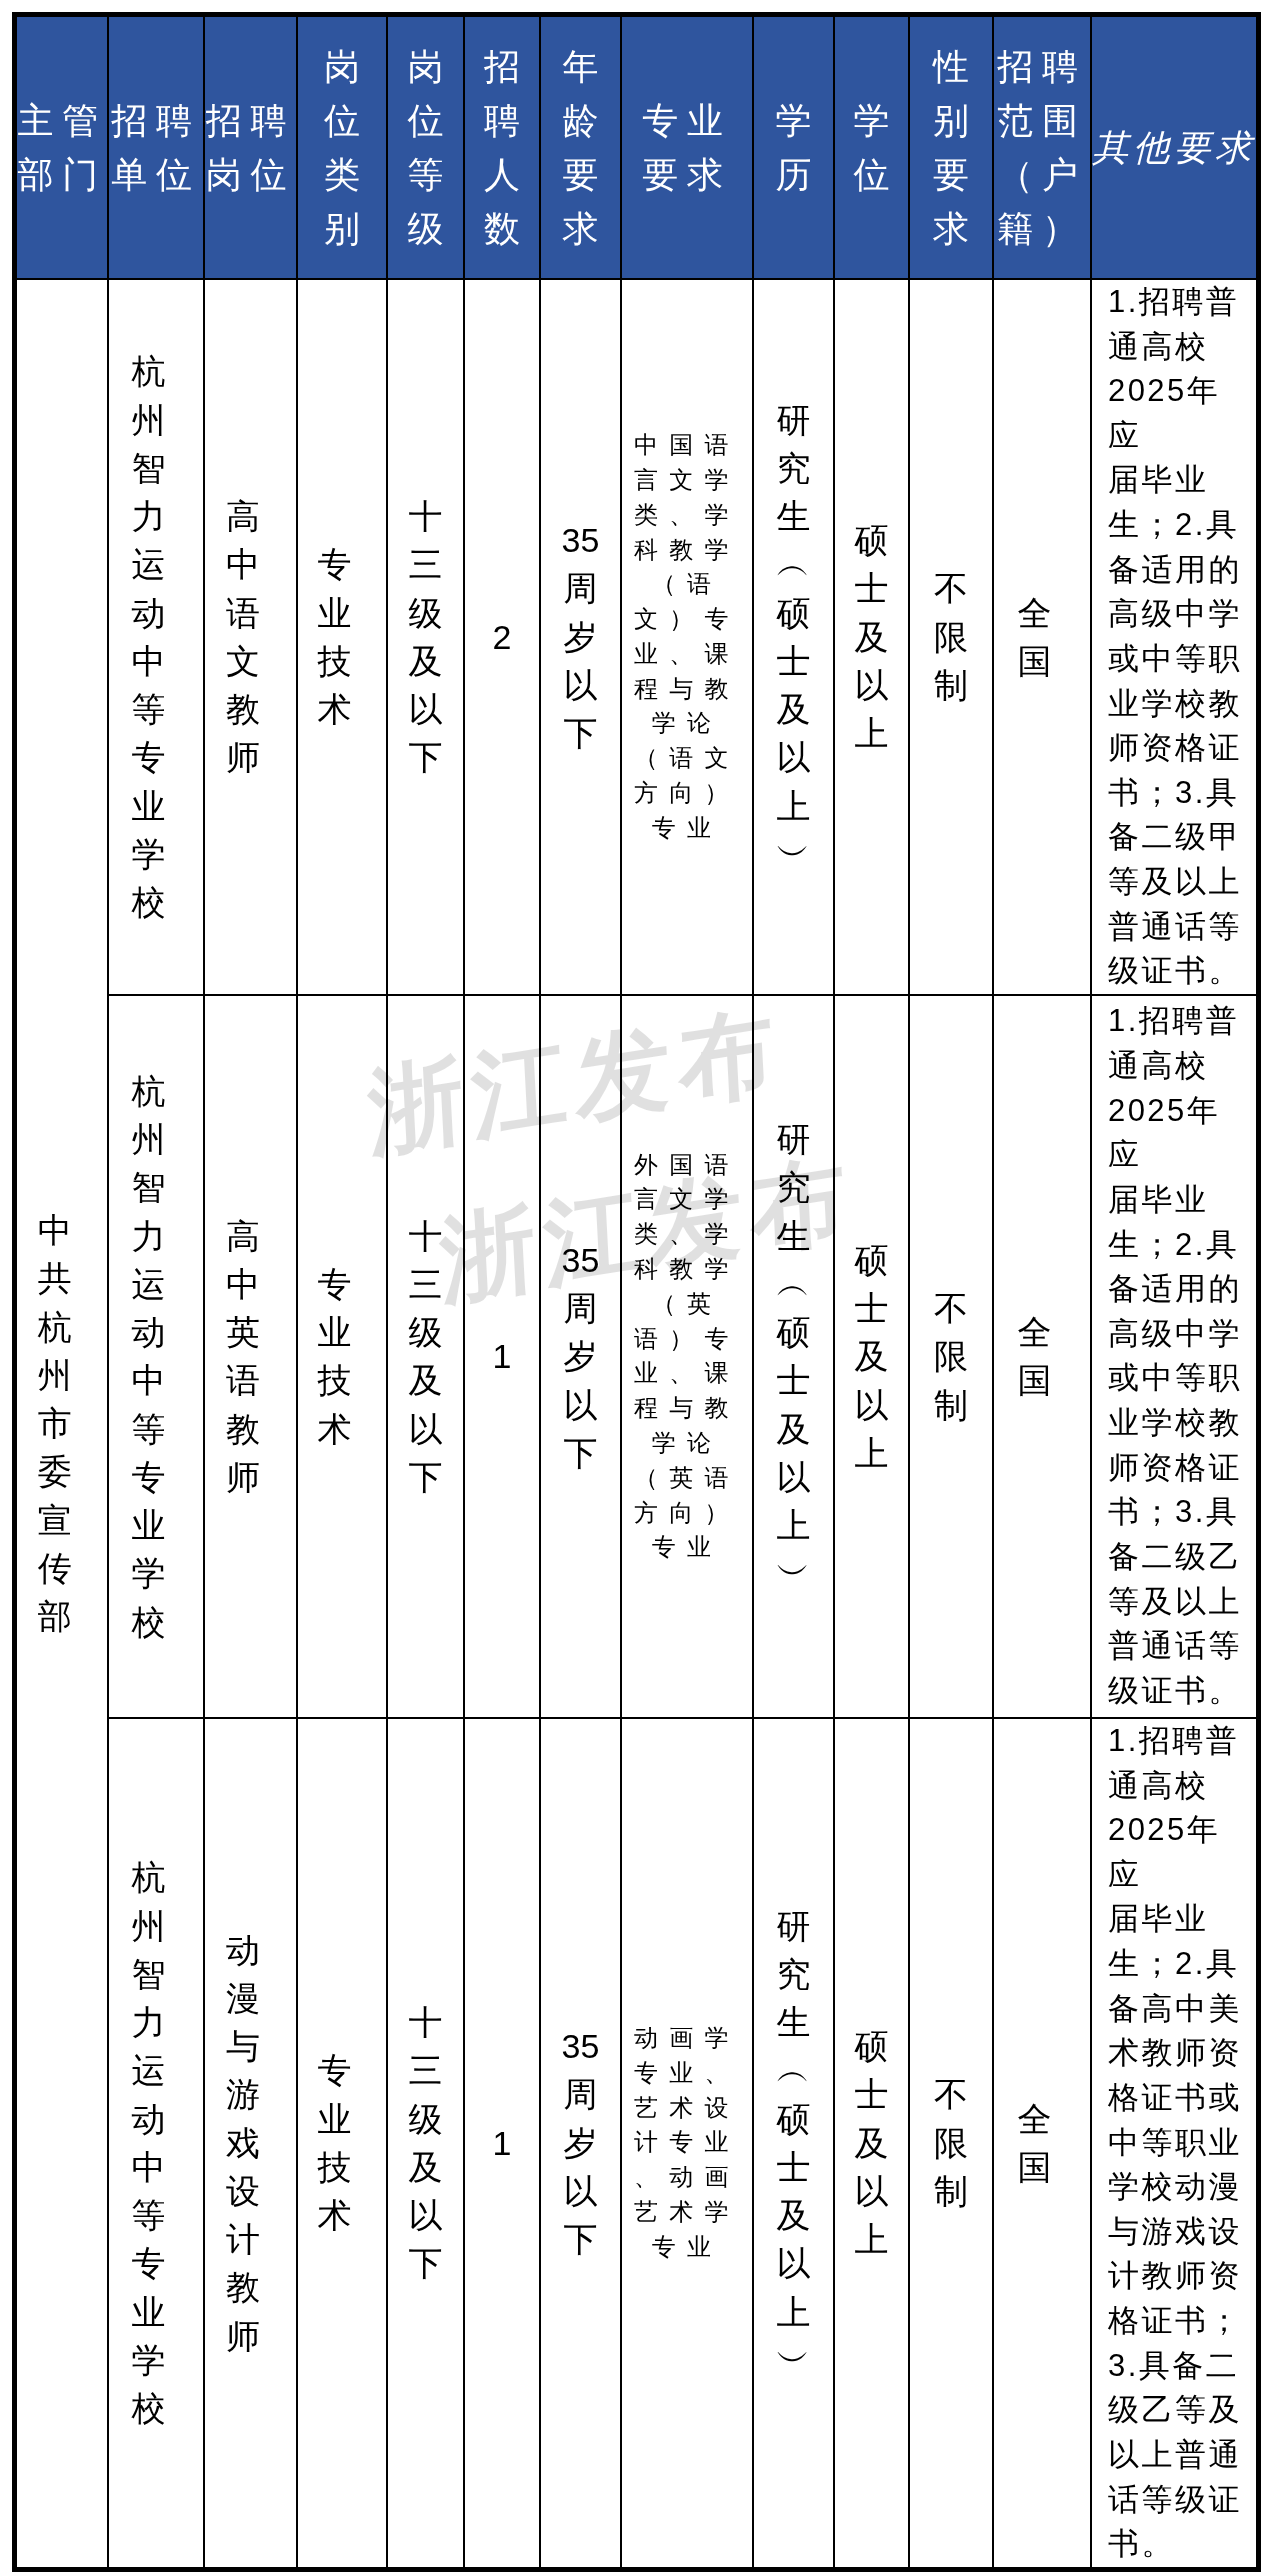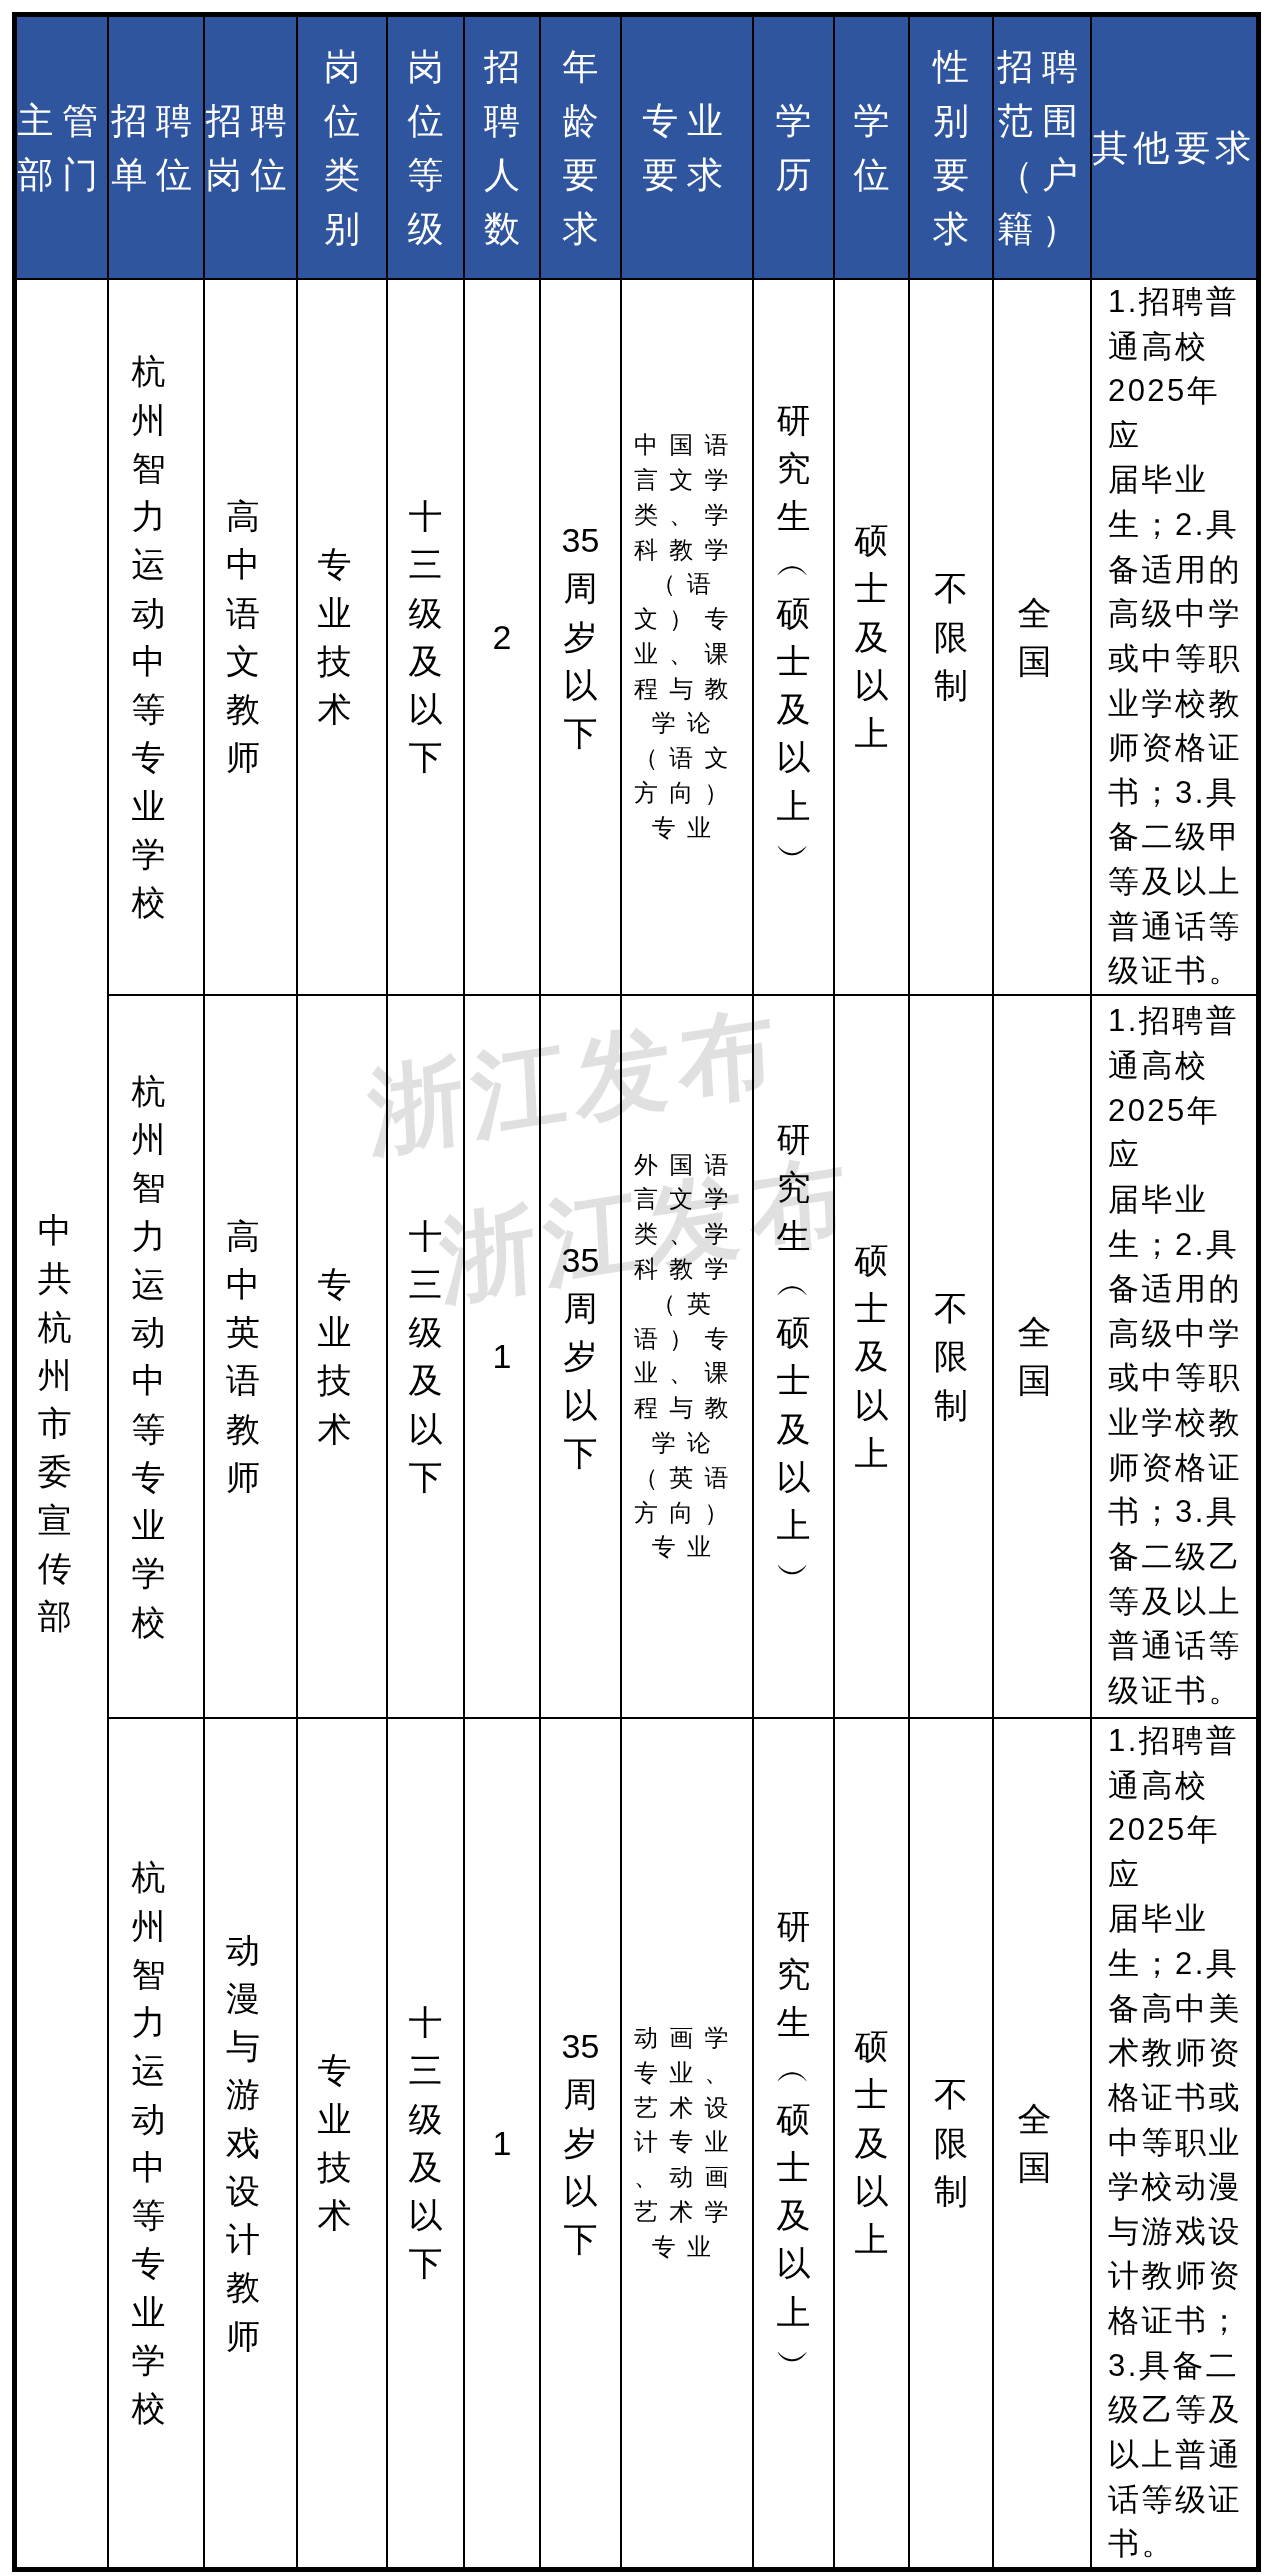--- a/index.html
+++ b/index.html
@@ -32,21 +32,21 @@
   tr.r0{height:714px;}
   tr.r1{height:723px;}
   tr.r2{height:835px;}
   th{
     background:var(--hdr-bg,#2F559E);
     color:#fff;
     font-size:36px;
     line-height:1.5;
   }
   th.pair{letter-spacing:8.7px;}
-  th.wide{letter-spacing:5px;}
+  th.wide{letter-spacing:5px;font-style:italic;}
   td{font-size:34px;line-height:1.42;}
   td.pair{letter-spacing:15px;}
   td.major{font-size:24px;line-height:1.45;letter-spacing:11.2px;}
   td.num{letter-spacing:0;}
   td.other{
     text-align:left;
     font-size:31px;
     line-height:1.44;
     letter-spacing:2.5px;
     padding-left:16px;

